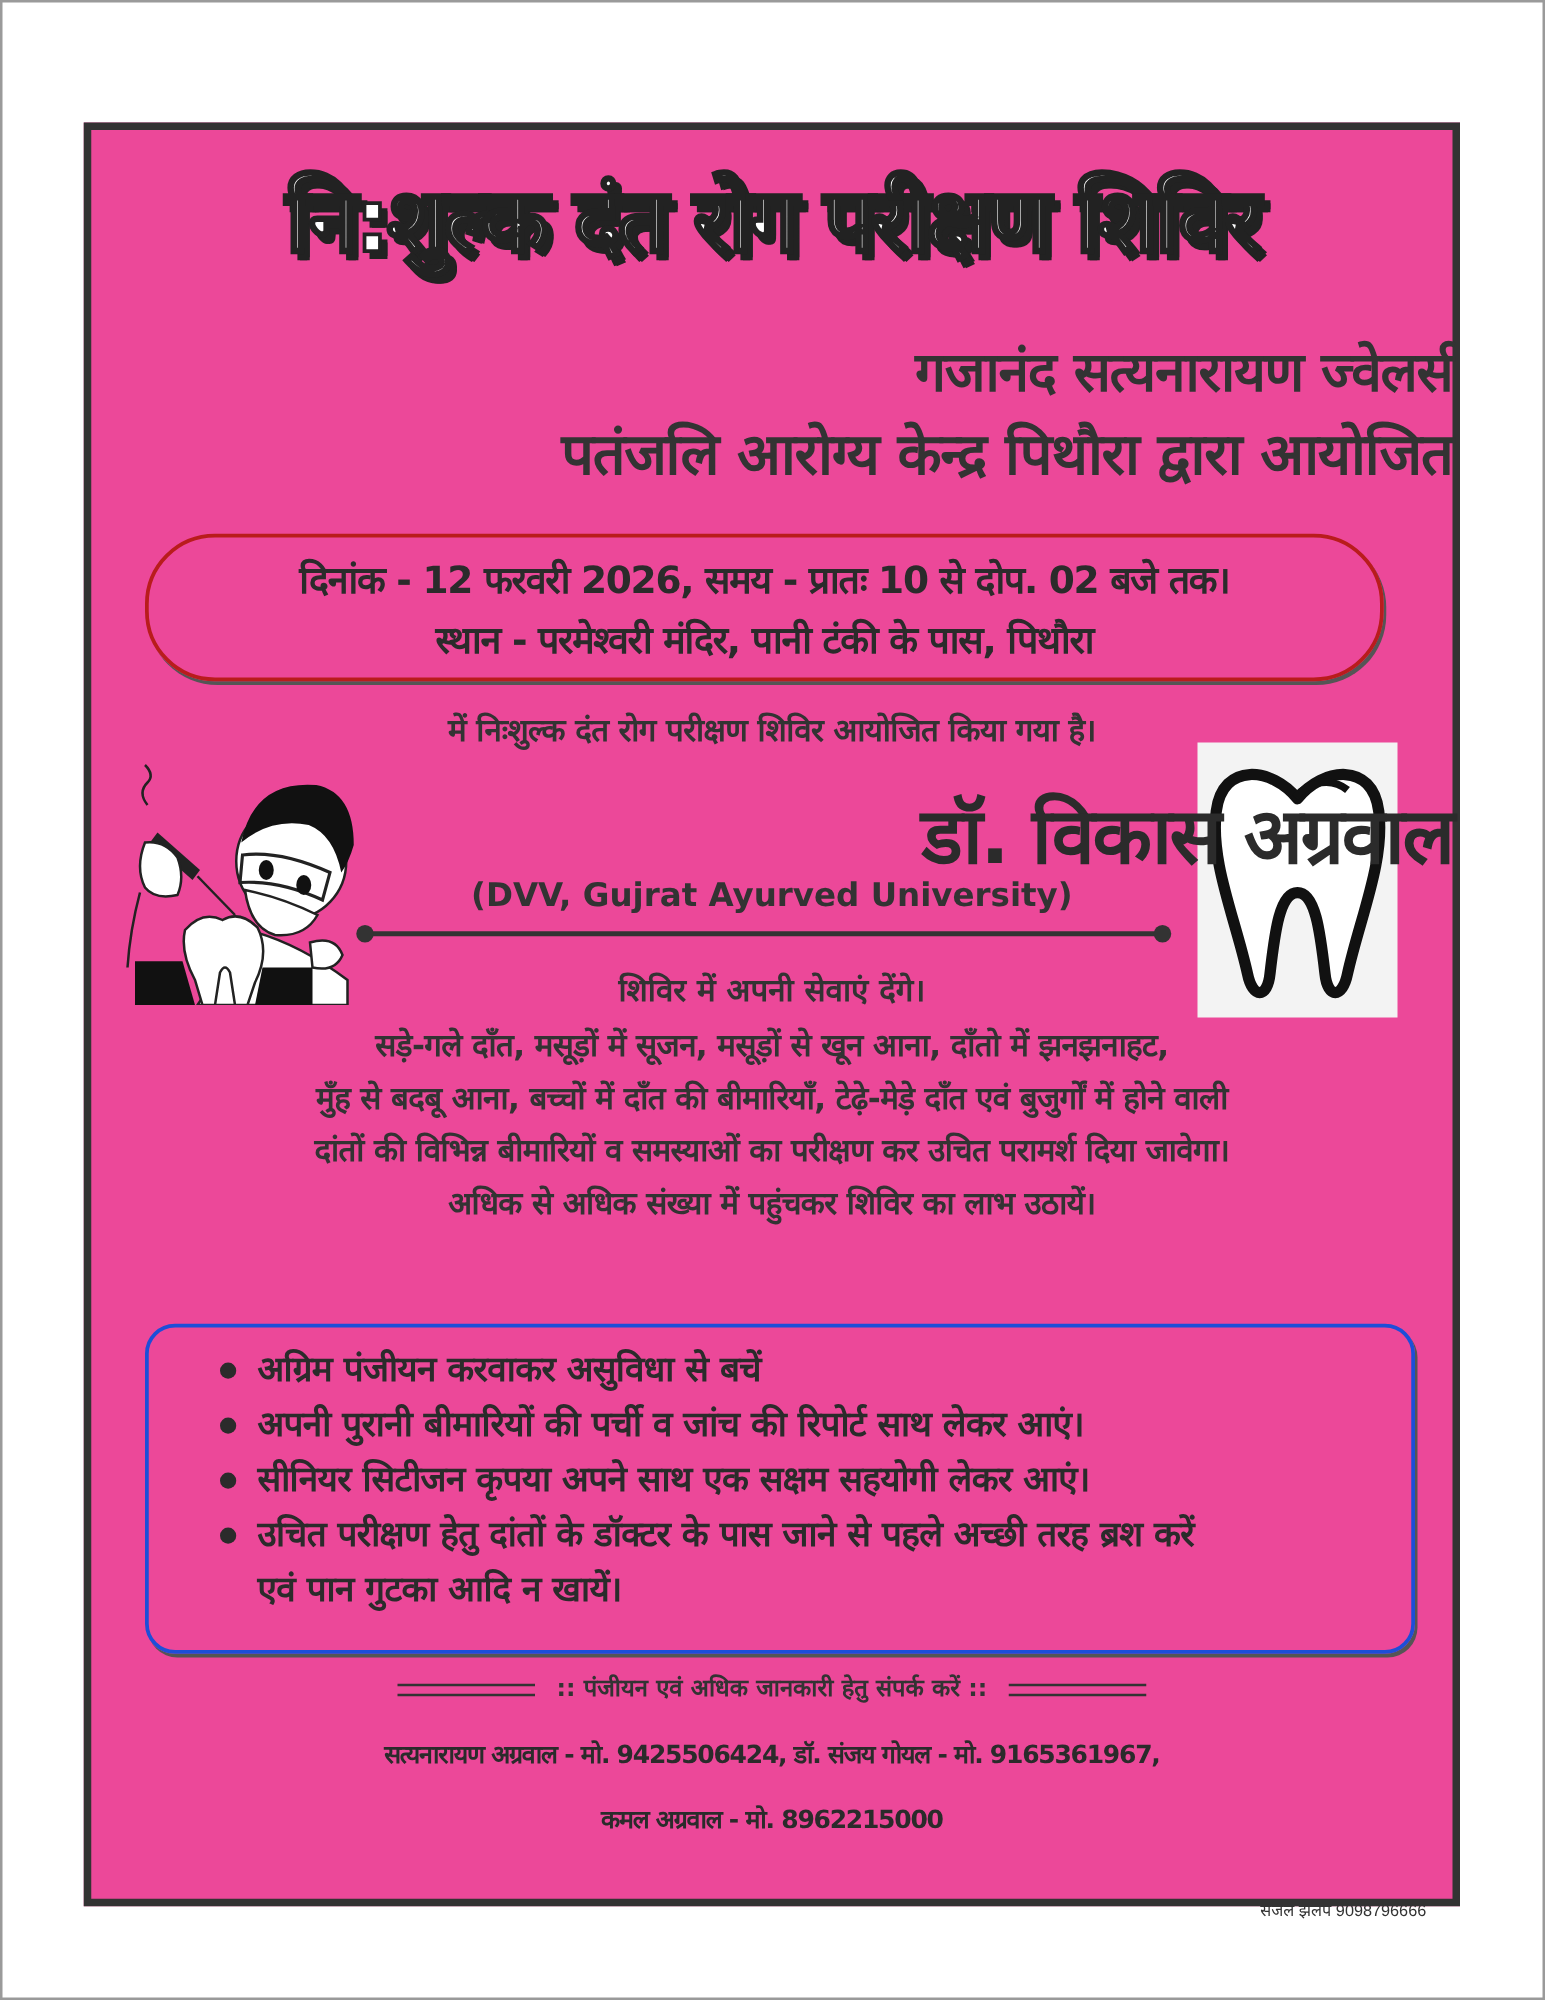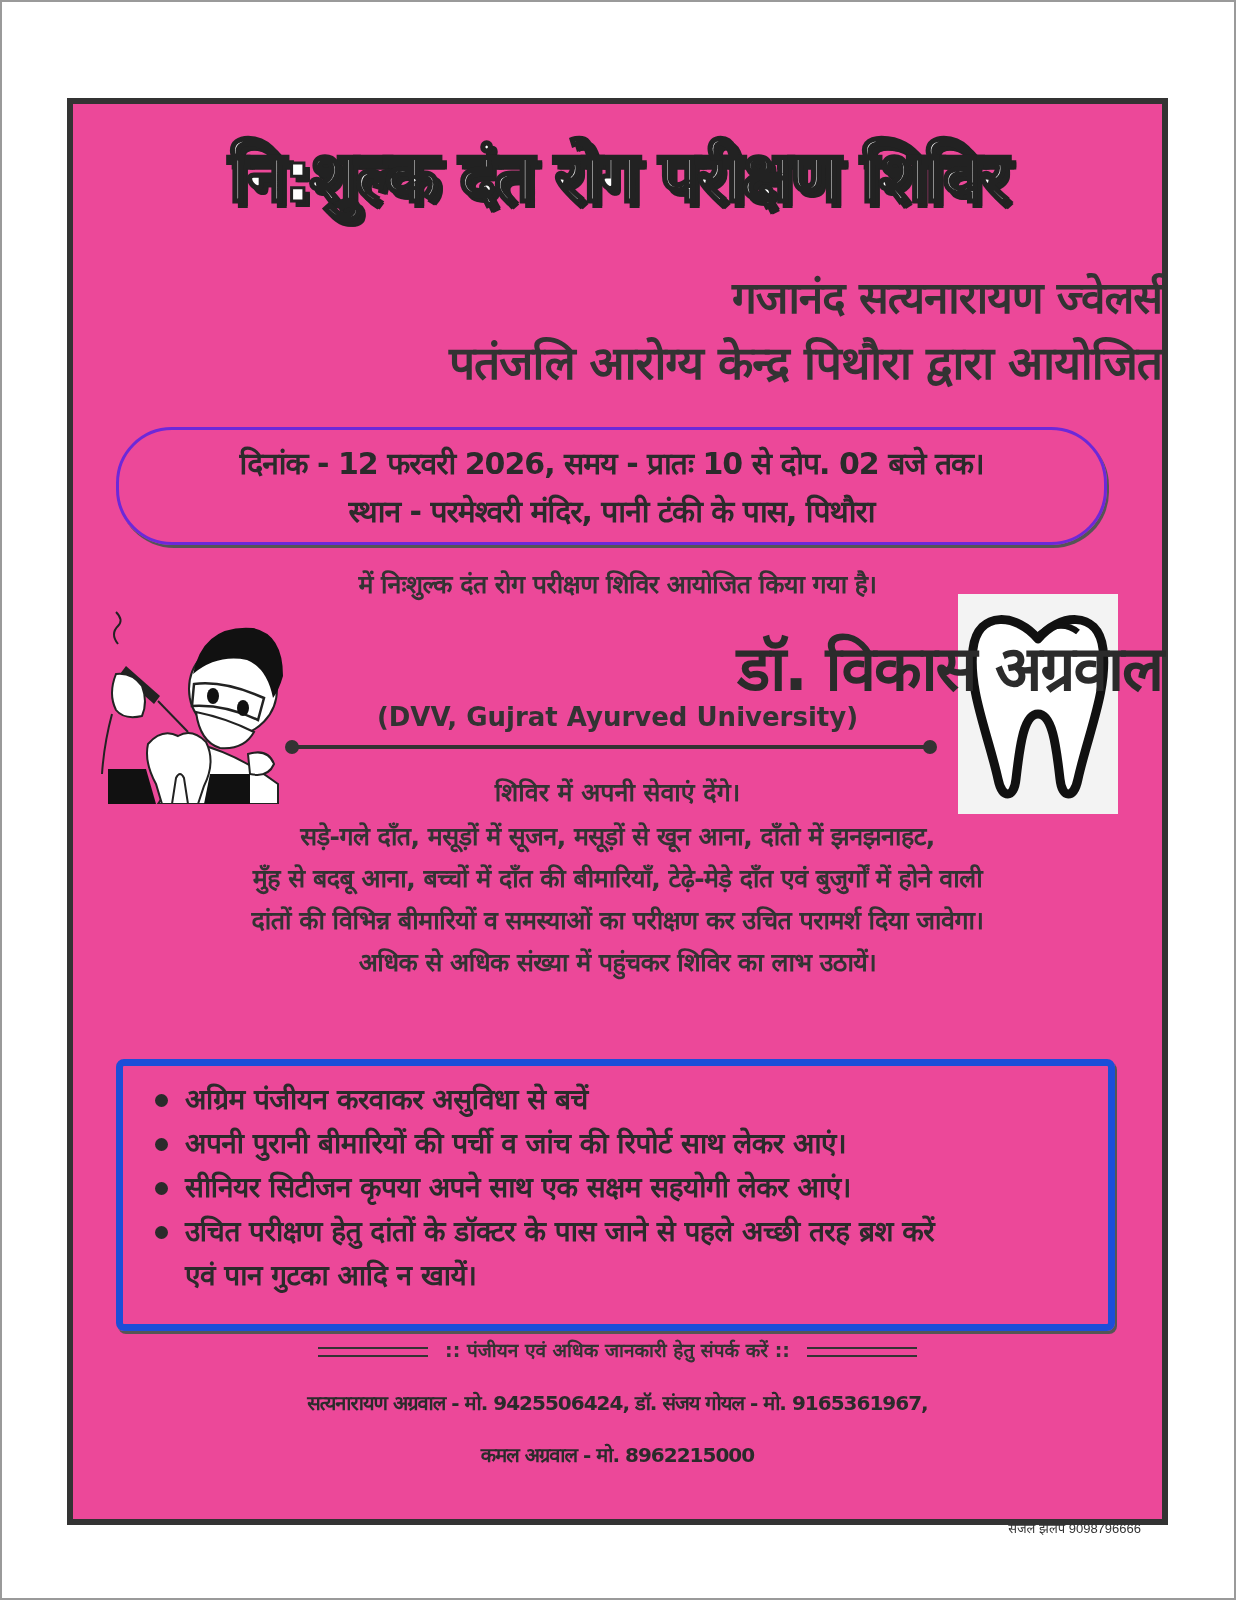--- a/index.html
+++ b/index.html
@@ -7,39 +7,39 @@
        font-family:"DejaVu Sans","Liberation Sans",sans-serif;color:#2b2b2b;}
   .page-frame{position:absolute;left:0;top:0;width:1232px;height:1596px;border:2px solid #9a9a9a;}
   .poster{position:absolute;left:67px;top:98px;width:1089px;height:1415px;border:6px solid #333;background:#ec4899;}
   .title{position:absolute;left:0;right:0;top:22px;text-align:center;font-size:70px;font-weight:bold;
          color:#fff;letter-spacing:-2px;
          -webkit-text-stroke:3px #222;
          text-shadow:5px 5px 0 #222,6px 6px 0 #222,4px 6px 0 #222,6px 4px 0 #222;}
   .organizer{position:absolute;left:0;right:0;text-align:right;font-weight:bold;color:#333;letter-spacing:-1px;padding-left:17px;}
   .org1{top:162px;font-size:44px;}
   .org2{top:226px;font-size:46px;}
-  .date-box{position:absolute;left:43px;top:323px;width:985px;height:112px;border:3px solid #6d28d9;border-radius:56px;
+  .date-box{position:absolute;left:43px;top:323px;width:985px;height:112px;border:3px solid #b91c1c;border-radius:56px;
             box-shadow:2px 3px 0 #555;}
   .date-line{position:absolute;left:0;right:0;text-align:center;font-weight:bold;font-size:30px;color:#2b2b2b;letter-spacing:-1px;}
   .dl1{top:12px;}
   .dl2{top:60px;}
   .intro{position:absolute;left:0;right:0;top:462px;text-align:center;font-weight:bold;font-size:25px;color:#333;letter-spacing:-0.5px;}
   .doctor-img{position:absolute;left:25px;top:500px;width:190px;height:200px;}
   .tooth-img{position:absolute;left:885px;top:490px;width:160px;height:220px;background:#f3f3f3;}
   .doc-name{position:absolute;left:0;right:0;top:520px;text-align:right;font-size:62px;font-weight:bold;color:#2b2b2b;letter-spacing:-2px;}
   .doc-degree{position:absolute;left:0;right:0;top:598px;text-align:center;font-size:26px;font-weight:bold;color:#333;}
   .divider{position:absolute;left:218px;top:641px;width:640px;height:4px;background:#333;}
   .divider:before,.divider:after{content:"";position:absolute;top:-5px;width:14px;height:14px;border-radius:50%;background:#333;}
   .divider:before{left:-6px;}
   .divider:after{right:-6px;}
   .services{position:absolute;left:0;right:0;top:670px;text-align:center;font-size:25px;font-weight:bold;color:#333;}
   .desc{position:absolute;left:20px;right:20px;top:712px;text-align:center;font-size:25px;font-weight:bold;color:#333;line-height:42px;letter-spacing:-0.5px;}
   .desc div{white-space:nowrap;}
-  .tips-box{position:absolute;left:43px;top:955px;width:985px;height:258px;border:7px solid #1d4ed8;border-radius:8px;
-            box-shadow:2px 3px 0 #555;}
+  .tips-box{position:absolute;left:43px;top:955px;width:985px;height:258px;border:3px solid #1d4ed8;border-radius:24px;
+            box-shadow:2px 3px 0 #555;padding-left:25px;}
   .tips{list-style:none;margin:0;padding:12px 0 0 30px;}
   .tip{position:relative;padding-left:32px;font-size:28px;font-weight:bold;color:#2b2b2b;line-height:44px;letter-spacing:-0.5px;}
   .tip:before{content:"";position:absolute;left:2px;top:16px;width:13px;height:13px;border-radius:50%;background:#2b2b2b;}
   .contact-head{position:absolute;left:0;right:0;top:1233px;text-align:center;font-size:19px;font-weight:bold;color:#333;}
   .dbl-line{display:inline-block;width:110px;height:6px;border-top:2px solid #333;border-bottom:2px solid #333;vertical-align:middle;margin:0 10px;}
   .contacts{position:absolute;left:0;right:0;top:1273px;text-align:center;font-size:20px;font-weight:bold;color:#2b2b2b;line-height:52px;letter-spacing:-1px;}
   .credit{position:absolute;right:95px;top:1519px;font-size:13px;color:#333;font-family:"Liberation Sans",sans-serif;}
 </style>
 </head>
 <body>

